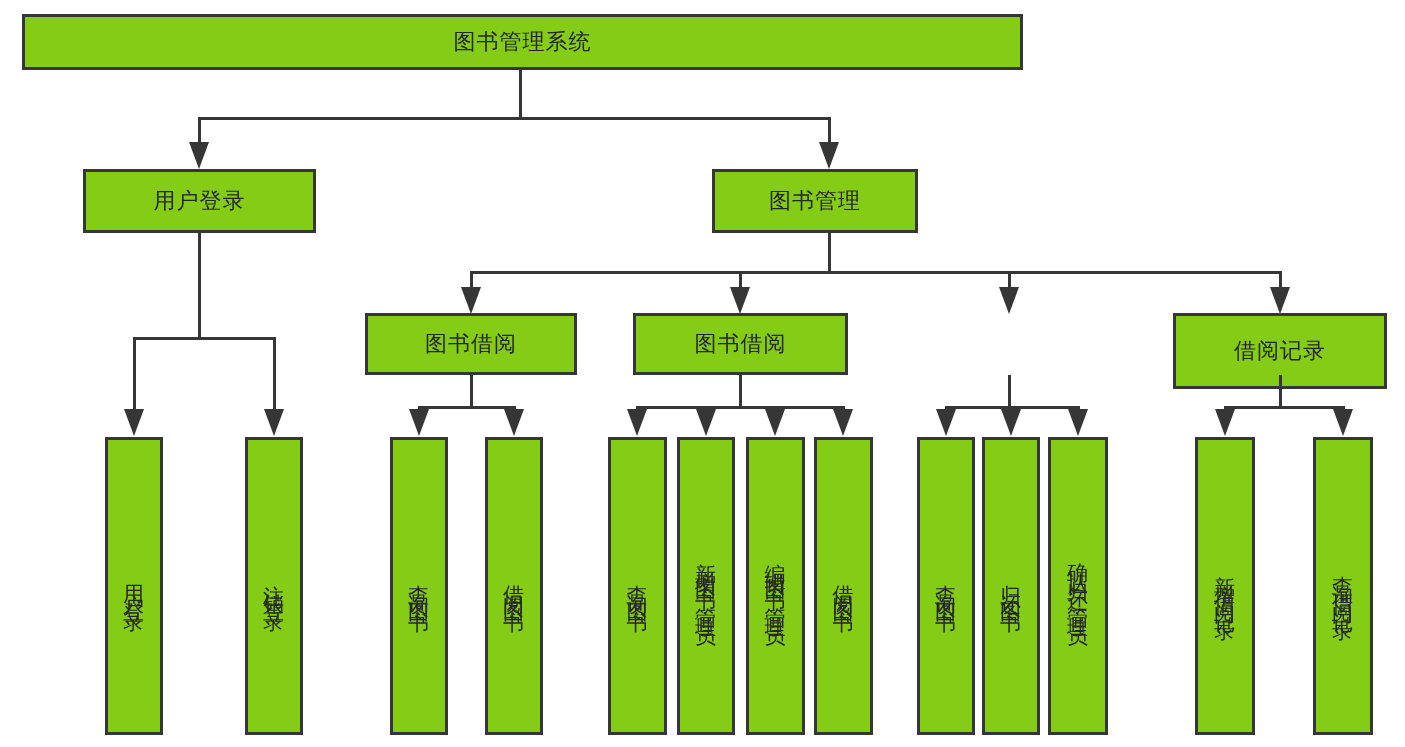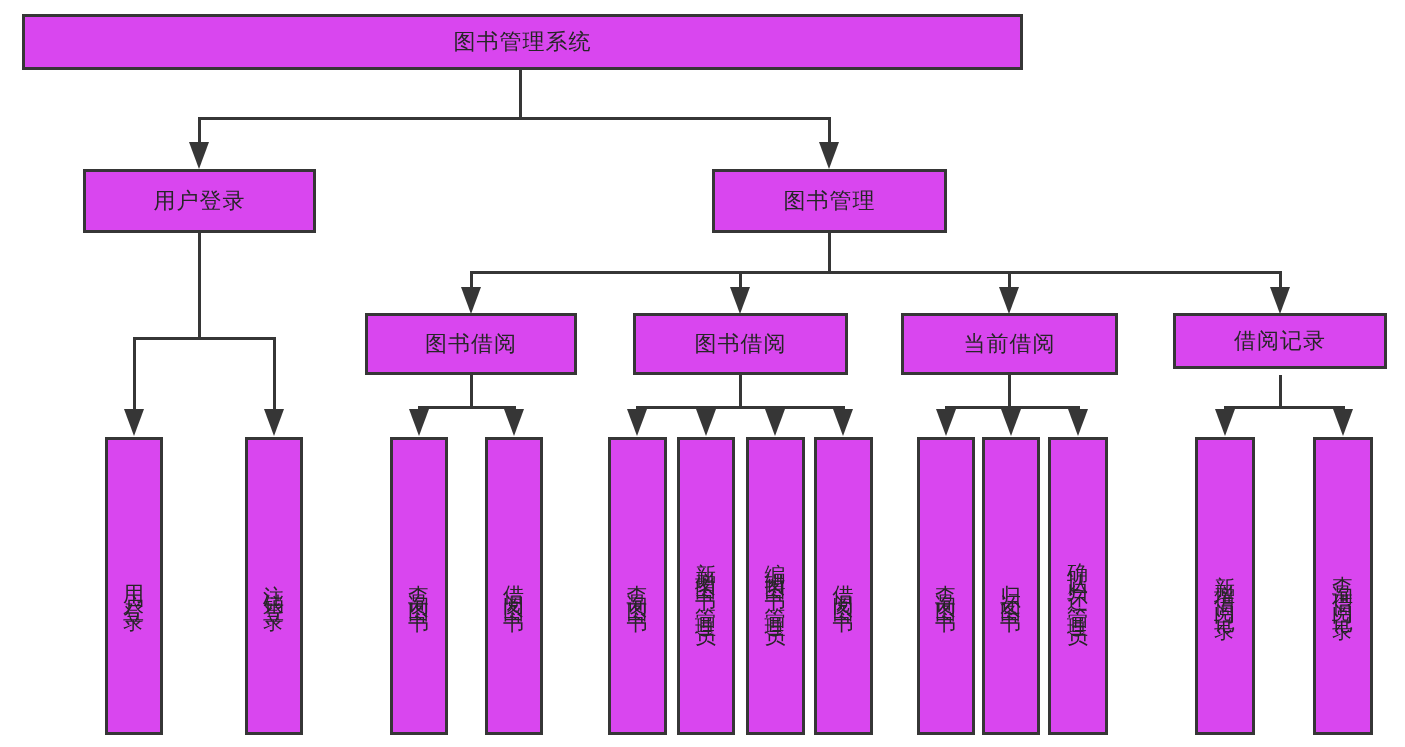--- a/index.html
+++ b/index.html
@@ -1,21 +1,21 @@
 <!DOCTYPE html>
 <html><head>
 <meta charset="utf-8">
 <style>
   html,body{margin:0;padding:0;background:#ffffff;}
   .stage{
     position:relative;width:1405px;height:747px;background:#ffffff;
     font-family:"Liberation Sans",sans-serif;overflow:hidden;
   }
   .box{
-    position:absolute;box-sizing:border-box;background:#d946ef;
+    position:absolute;box-sizing:border-box;background:#84cc16;
     border:3px solid #363636;display:flex;align-items:center;justify-content:center;
     color:#262626;
   }
   .hbox{font-size:22px;letter-spacing:1px;}
   .vbox{z-index:1;}
   .vtext{
     writing-mode:vertical-rl;text-orientation:mixed;
     font-size:21px;letter-spacing:9px;line-height:1;color:#262626;
   }
   .hline{position:absolute;height:3px;background:#363636;}
@@ -35,34 +35,31 @@
 
 <div class="stage">
 
   <div class="box hbox" style="left:22px;top:14px;width:1001px;height:56px;">
     <span>图书管理系统</span>
   </div>
 
   <div class="box hbox" style="left:83px;top:169px;width:233px;height:64px;">
     <span>用户登录</span>
   </div>
-  <div class="box hbox" style="left:712px;top:169px;width:235px;height:64px;">
+  <div class="box hbox" style="left:712px;top:169px;width:206px;height:64px;">
     <span>图书管理</span>
   </div>
 
   <div class="box hbox" style="left:365px;top:313px;width:212px;height:62px;">
     <span>图书借阅</span>
   </div>
   <div class="box hbox" style="left:633px;top:313px;width:215px;height:62px;text-align:center;">
     <span>图书借阅</span>
   </div>
-  <div class="box hbox" style="left:901px;top:313px;width:217px;height:62px;">
-    <span>当前借阅</span>
-  </div>
-  <div class="box hbox" style="left:1173px;top:313px;width:214px;height:56px;">
+  <div class="box hbox" style="left:1173px;top:313px;width:214px;height:76px;">
     <span>借阅记录</span>
   </div>
 
   <div class="box vbox" style="left:105px;top:437px;width:58px;height:298px;">
     <span class="vtext">用户登录</span>
   </div>
   <div class="box vbox" style="left:245px;top:437px;width:58px;height:298px;">
     <span class="vtext">注销登录</span>
   </div>
 

